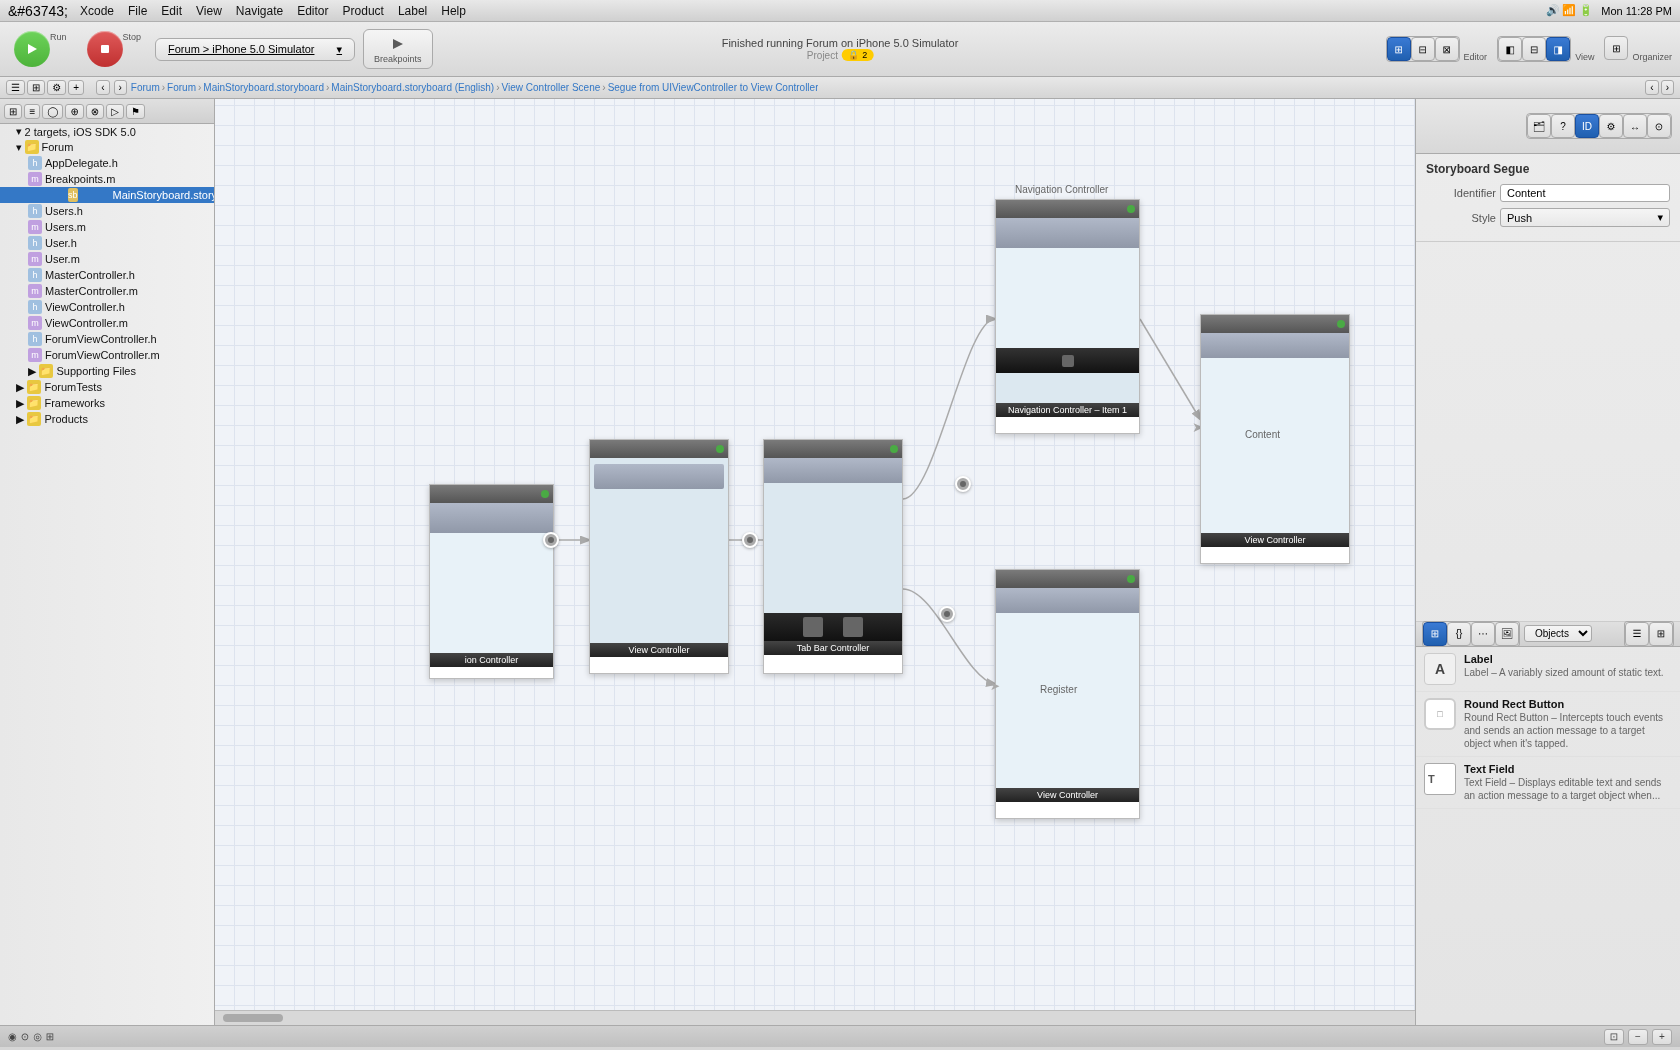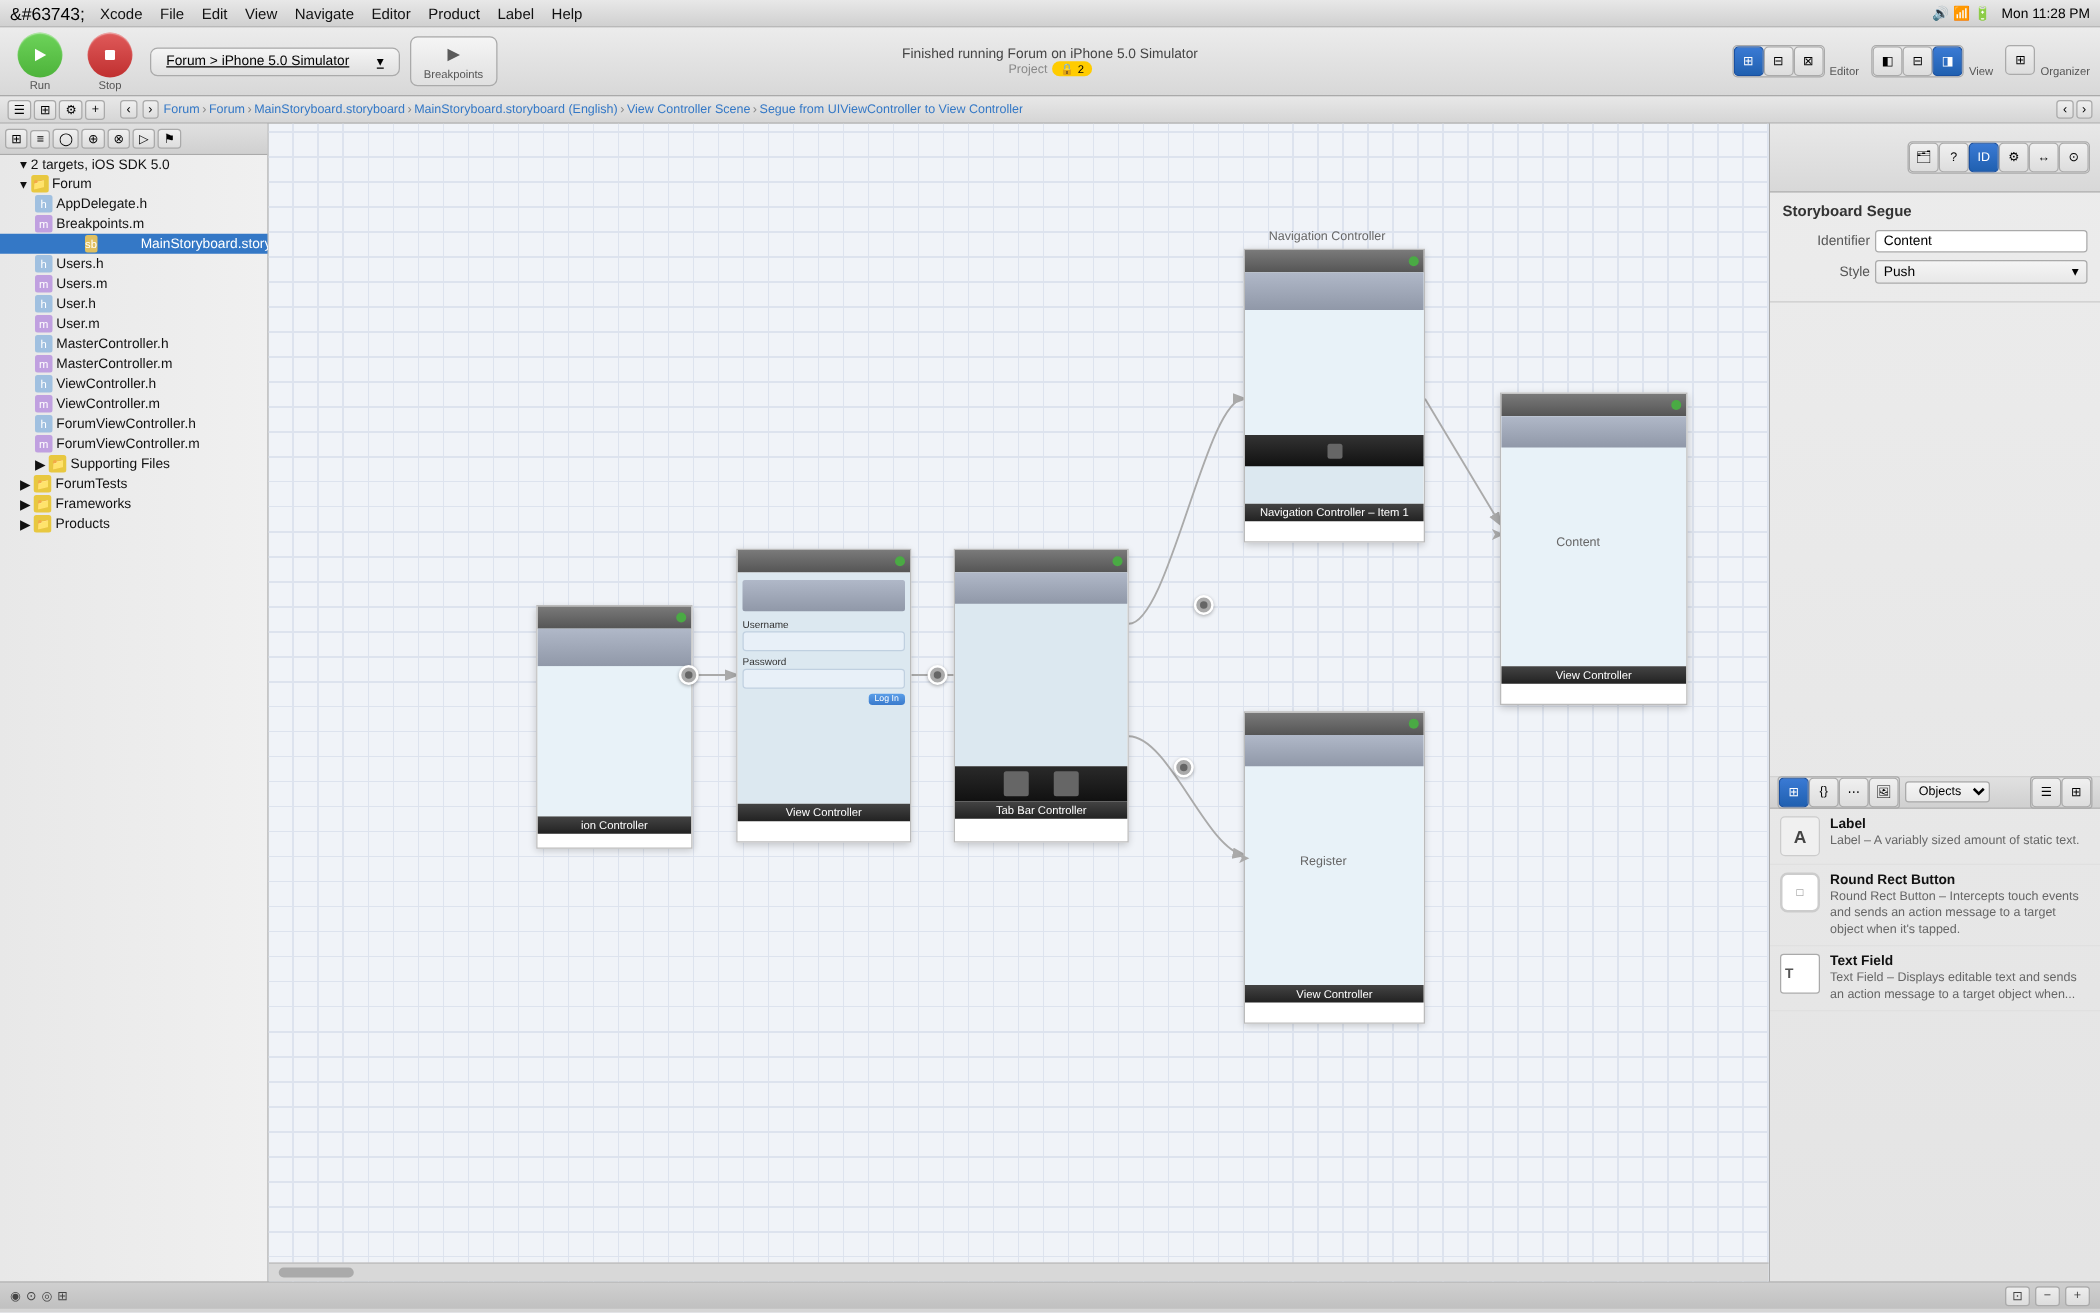--- a/index.html
+++ b/index.html
@@ -6,21 +6,21 @@
     body { font-family: -apple-system, 'Helvetica Neue', Arial, sans-serif; font-size: 11px; background: #d6d6d6; width: 1680px; height: 1050px; overflow: hidden; }
 
     
     #menubar { height: 22px; background: linear-gradient(to bottom, #e8e8e8, #d0d0d0); display: flex; align-items: center; padding: 0 8px; border-bottom: 1px solid #b0b0b0; }
     .menu-apple { font-size: 14px; margin-right: 12px; }
     .menu-item { margin-right: 14px; font-size: 12px; font-weight: 500; color: #111; cursor: pointer; }
     .menubar-right { margin-left: auto; display: flex; align-items: center; gap: 8px; font-size: 11px; }
 
     
     #toolbar { height: 55px; background: linear-gradient(to bottom, #ececec, #d8d8d8); border-bottom: 1px solid #aaa; display: flex; align-items: center; padding: 0 8px; gap: 8px; position: relative; }
-    .toolbar-btn { display: flex; flex-direction: column; align-items: center; cursor: pointer; padding: 2px 6px; border-radius: 6px; }
+    .toolbar-btn { display: flex; flex-direction: row; align-items: flex-start; cursor: pointer; padding: 2px 6px; border-radius: 6px; }
     .toolbar-btn .btn-label { font-size: 9px; color: #555; margin-top: 1px; }
     .run-btn { background: linear-gradient(to bottom, #6dd35a, #4db33a); border-radius: 50%; width: 36px; height: 36px; display: flex; align-items: center; justify-content: center; cursor: pointer; box-shadow: inset 0 1px 1px rgba(255,255,255,0.5); }
     .stop-btn { background: linear-gradient(to bottom, #e05a5a, #c03030); border-radius: 50%; width: 36px; height: 36px; display: flex; align-items: center; justify-content: center; cursor: pointer; box-shadow: inset 0 1px 1px rgba(255,255,255,0.5); }
     .scheme-selector { background: linear-gradient(to bottom, #f5f5f5, #e0e0e0); border: 1px solid #aaa; border-radius: 6px; padding: 4px 12px; font-size: 11px; min-width: 200px; display: flex; align-items: center; justify-content: space-between; cursor: pointer; text-decoration: underline; }
     .breakpoint-btn { background: linear-gradient(to bottom, #f5f5f5, #e0e0e0); border: 1px solid #aaa; border-radius: 6px; padding: 4px 10px; font-size: 11px; cursor: pointer; display: flex; flex-direction: column; align-items: center; }
 
     
     .center-notif { position: absolute; left: 50%; transform: translateX(-50%); text-align: center; }
     .notif-title { font-size: 11px; color: #444; }
     .notif-sub { font-size: 10px; color: #888; }
@@ -391,29 +391,20 @@
     <div class="segue-dot" style="left:328px;top:433px;">
       <div class="segue-dot-inner"></div>
     </div>
 
     <div class="controller-box" style="left:374px;top:340px;width:140px;height:235px;">
       <div class="controller-header">
         <div class="dot"></div>
       </div>
       <div style="background:#dce8f0;height:185px;padding:6px 4px;">
         <div class="vc-title-bar" style="height:25px;width:100%;border-radius:2px;"></div>
-        <div style="margin-top:6px;">
-          <div class="vc-label">Username</div>
-          <div class="vc-form-field" style="margin-bottom:4px;"></div>
-          <div class="vc-label">Password</div>
-          <div class="vc-form-field" style="margin-bottom:4px;"></div>
-          <div class="vc-btn-row">
-            <div class="vc-btn">Log In</div>
-          </div>
-        </div>
       </div>
       <div class="controller-label">View Controller</div>
     </div>
 
     <div class="segue-dot" style="left:527px;top:433px;">
       <div class="segue-dot-inner"></div>
     </div>
 
     <div class="controller-box" style="left:548px;top:340px;width:140px;height:235px;">
       <div class="controller-header">

